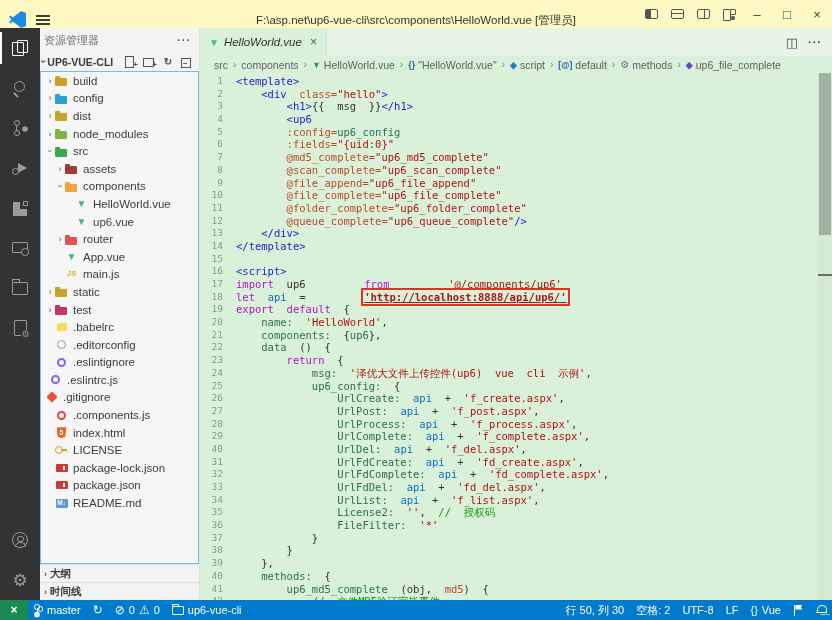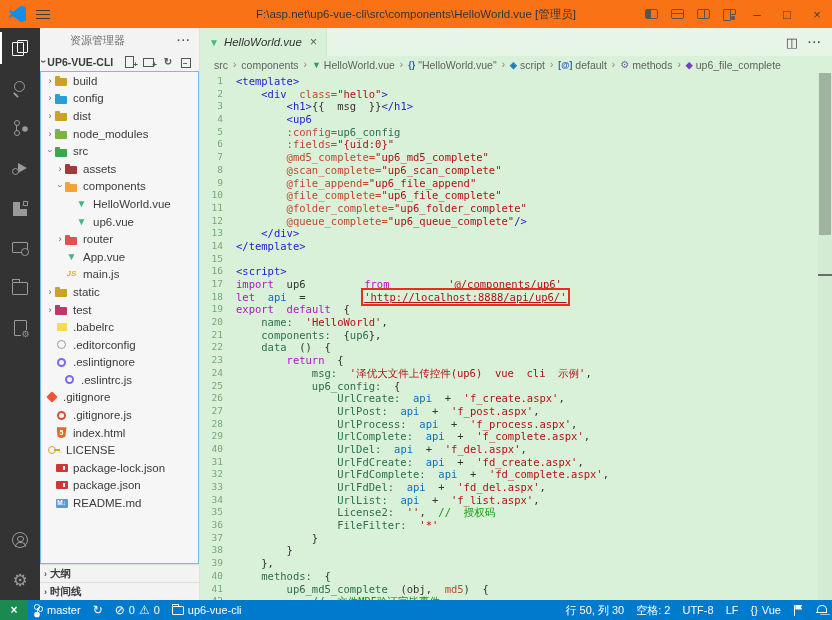--- a/index.html
+++ b/index.html
@@ -1,21 +1,21 @@
 <!DOCTYPE html>
 <html><head>
 <meta charset="utf-8">
 <style>
   * { margin:0; padding:0; box-sizing:border-box; }
   html,body { width:832px; height:620px; overflow:hidden;
     font-family:"Liberation Sans", sans-serif; background:#fff; }
   .app { width:832px; height:620px; display:flex; flex-direction:column; }
 
   
-  .titlebar { height:28px; background:#f97316; display:flex; align-items:center;
+  .titlebar { height:28px; background:#fef9c3; display:flex; align-items:flex-end;
     flex:0 0 28px; color:#444; font-size:12px; position:relative; }
   .tb-left { display:flex; align-items:center; gap:10px; padding-left:9px; width:200px; }
   .vscode-logo { width:17px; height:17px; background:#1b8ce3;
     clip-path:polygon(72% 0,100% 12%,100% 88%,72% 100%,22% 62%,9% 74%,0 67%,13% 50%,0 33%,9% 26%,22% 38%); }
   .hamburger { width:14px; height:11px; position:relative; }
   .hamburger::before { content:""; position:absolute; left:0; top:1px; width:14px; height:1.6px;
     background:#3c3c3c; box-shadow:0 4px 0 #3c3c3c, 0 8px 0 #3c3c3c; }
   .tb-title { position:absolute; left:0; right:0; text-align:center; font-size:11.5px; color:#333; pointer-events:none; }
   .tb-right { margin-left:auto; display:flex; align-items:center; height:100%; }
   .tb-ic { width:26px; height:100%; display:flex; align-items:center; justify-content:center; color:#3c3c3c; }
@@ -66,21 +66,21 @@
   .ic-folderx::before { content:""; position:absolute; left:-1.5px; top:-3.5px; width:6px; height:2px; border:1.5px solid currentColor; border-bottom:none; border-radius:1px 1px 0 0; }
   .ic-docgear { width:13px; height:16px; border:1.5px solid currentColor; border-radius:1px; }
   .ic-docgear::after { content:"⚙"; position:absolute; right:-4px; bottom:-4px; font-size:9px; color:currentColor; background:#333; line-height:1; }
   .ic-account { width:16px; height:16px; border:1.5px solid currentColor; border-radius:50%; }
   .ic-account::before { content:""; position:absolute; left:4.3px; top:2.5px; width:4.5px; height:4.5px; border:1.4px solid currentColor; border-radius:50%; }
   .ic-account::after { content:""; position:absolute; left:1.8px; bottom:0.4px; width:9.5px; height:4px; border:1.4px solid currentColor; border-bottom:none; border-radius:5px 5px 0 0; }
   .ic-gearbig { font-size:17px; line-height:1; }
 
   
   .sidebar { width:160px; background:#f3f3f3; display:flex; flex-direction:column; border-right:1px solid #e0e0e0; font-size:11.5px; color:#3b3b3b; }
-  .sb-header { height:24px; display:flex; align-items:center; padding:0 8px 0 30px; color:#6f6f6f; font-size:11px; flex:0 0 24px;gap:7px; }
+  .sb-header { height:24px; display:flex; align-items:center; padding:0 8px 0 4px; color:#6f6f6f; font-size:11px; flex:0 0 24px;gap:7px; }
   .sb-header .more { margin-left:auto; letter-spacing:1px; color:#555; font-weight:bold; }
   .sb-section { height:19px; display:flex; align-items:center; padding:0 6px 0 2px; font-weight:bold; font-size:10.5px; color:#3b3b3b; flex:0 0 19px; }
   .sb-section .chev { font-size:10px; margin-right:2px; color:#555; transform:rotate(90deg); display:inline-block; }
   .sb-actions { margin-left:auto; display:flex; gap:7px; align-items:center; color:#555; }
   .sba { width:12px; height:12px; position:relative; font-size:10px; line-height:12px; }
   .sba-newfile::before { content:""; position:absolute; left:1px; top:0; width:7px; height:10px; border:1.1px solid #555; }
   .sba-newfile::after { content:"+"; position:absolute; right:-2px; bottom:-3px; font-size:8px; font-weight:bold; }
   .sba-newfolder::before { content:""; position:absolute; left:0; top:2px; width:9px; height:7px; border:1.1px solid #555; }
   .sba-newfolder::after { content:"+"; position:absolute; right:-2px; bottom:-3px; font-size:8px; font-weight:bold; }
   .sba-refresh { text-align:center; }
@@ -138,21 +138,21 @@
   .seg { white-space:pre; }
   .p { color:#333333; }
   .t { color:#2321cf; }
   .a { color:#c0492b; }
   .s { color:#b01313; }
   .k { color:#b312c9; }
   .v { color:#0a6fbd; }
   .o { color:#2c6e4f;margin-top:36px; }
   .c { color:#12980f; }
   .u { text-decoration:underline;margin-left:46px; }
-  .bx { outline:2px solid #e33022; outline-offset:1px; }
+  .bx { outline:2px solid #e33022; outline-offset:1px;font-weight:bold; }
   .vscroll { position:absolute; right:0; top:0; bottom:0; width:14px; background:#d3ead3; }
   .vthumb { position:absolute; left:1px; right:1px; top:0; height:162px; background:#9fb3a0; }
   .vmark { position:absolute; left:0; right:0; top:201px; height:2px; background:#6b6b6b; }
 
   
   .statusbar { height:20px; background:#007acc; color:#fff; display:flex; align-items:center; font-size:11px; flex:0 0 20px; }
   .sb-remote { width:28px; height:20px; background:#1b8a52; display:flex; align-items:center; justify-content:center; font-size:12px; font-weight:bold; }
   .st-item { display:flex; align-items:center; gap:4px; padding:0 6px; height:100%; }
   .st-right { margin-left:auto; display:flex; height:100%; }
   .ic-branch { width:9px; height:12px; position:relative; }
@@ -364,45 +364,45 @@
               <span class="ico-editorconfig"></span>
             </span>
             <span class="lbl">.editorconfig</span>
           </div>
           <div class="trow" style="padding-left: 14px;">
             <span class="fico">
               <span class="ico-eslint"></span>
             </span>
             <span class="lbl">.eslintignore</span>
           </div>
-          <div class="trow" style="padding-left: 22px; text-align: center;">
+          <div class="trow" style="padding-left: 8px; text-align: center;">
             <span class="fico">
               <span class="ico-eslint"></span>
             </span>
             <span class="lbl">.eslintrc.js</span>
           </div>
           <div class="trow" style="padding-left: 4px;">
             <span class="fico">
               <span class="ico-git"></span>
             </span>
             <span class="lbl">.gitignore</span>
           </div>
           <div class="trow" style="padding-left: 14px;">
             <span class="fico">
               <span class="ico-postcss"></span>
             </span>
-            <span class="lbl">.gitignore.js</span>
+            <span class="lbl">.components.js</span>
           </div>
           <div class="trow" style="padding-left: 14px;">
             <span class="fico">
               <span class="gly ico-html">5</span>
             </span>
             <span class="lbl">index.html</span>
           </div>
-          <div class="trow" style="padding-left: 7px;">
+          <div class="trow" style="padding-left: 14px;">
             <span class="fico">
               <span class="ico-key"></span>
             </span>
             <span class="lbl">LICENSE</span>
           </div>
           <div class="trow" style="padding-left: 14px;">
             <span class="fico">
               <span class="ico-npm"></span>
             </span>
             <span class="lbl">package-lock.json</span>

